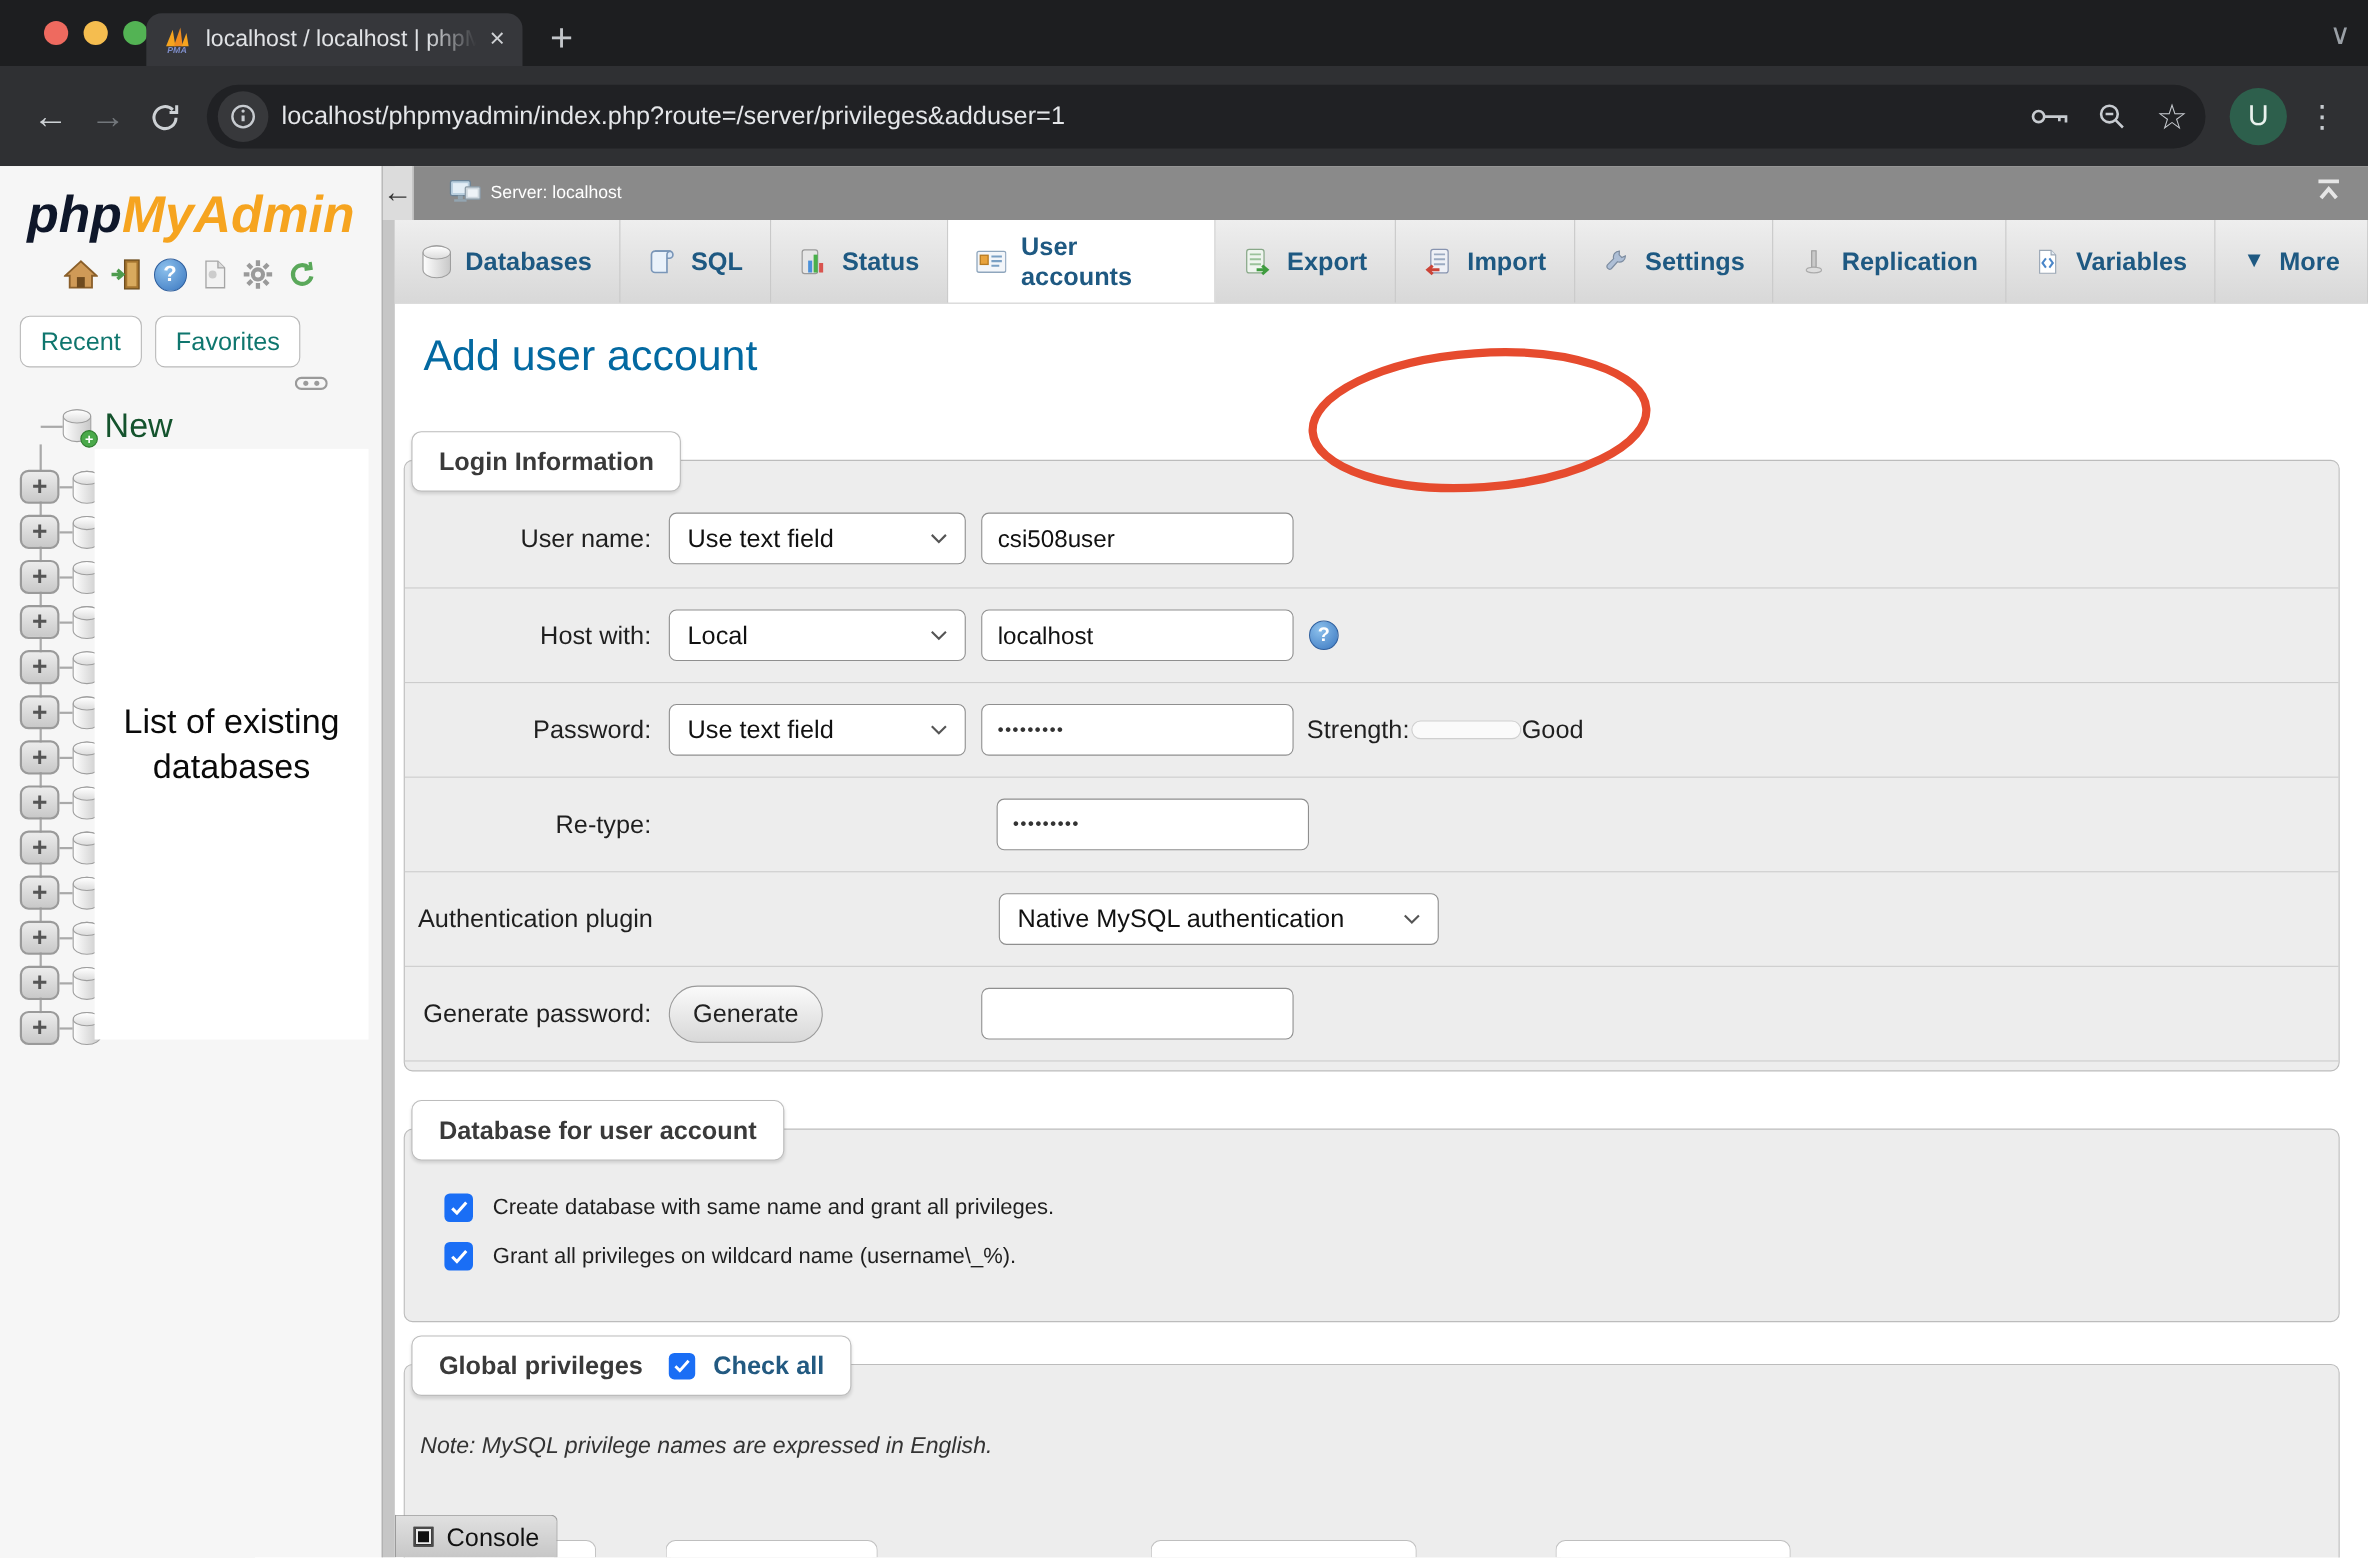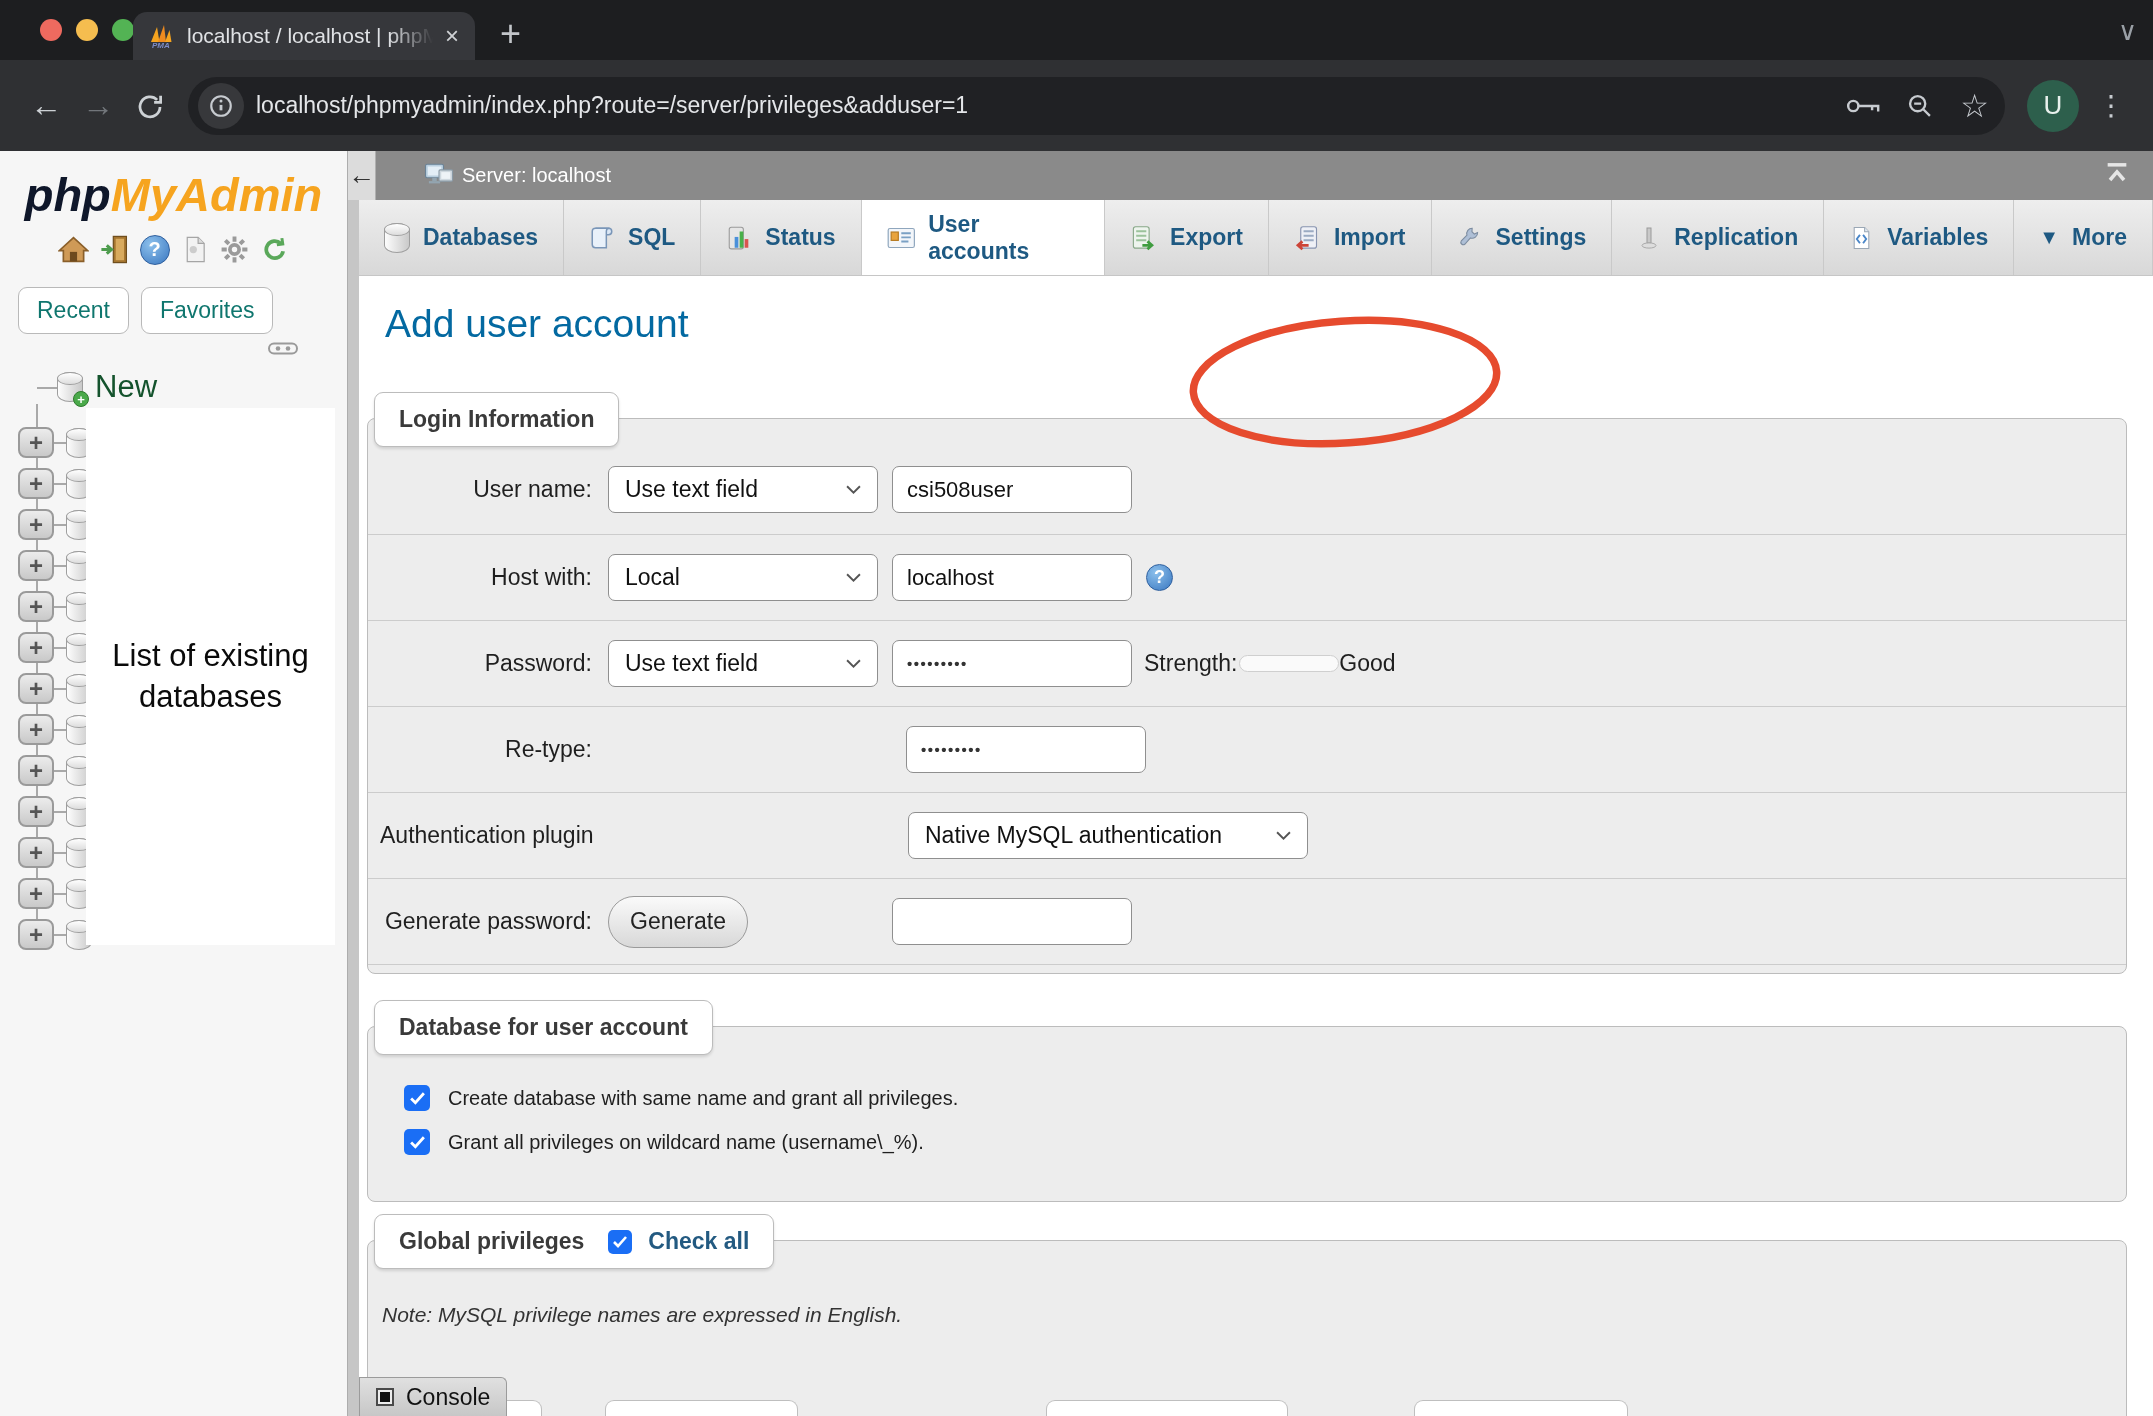--- a/index.html
+++ b/index.html
@@ -74,21 +74,21 @@
   .newbadge { position:absolute; right:-7px; bottom:-6px; width:16px; height:16px; border-radius:50%;
               background:#4aa94a; color:#fff; font-size:13px; font-weight:bold; display:flex;
               align-items:center; justify-content:center; border:1px solid #2e7a2e; }
   .overlay-note { position:absolute; left:86px; top:257px; width:249px; height:537px; background:#fff;
                   z-index:2; display:flex; align-items:center; justify-content:center; text-align:center;
                   font-size:31px; color:#0a0a0a; line-height:1.3; padding:0 14px; }
 
   
   .main { position:absolute; left:359px; top:0; right:0; height:100%; background:#fff; }
   .crumb { height:49px; background:#8a8a8a; display:flex; align-items:center; color:#fff;
-           font-size:20px; padding-left:48px; gap:8px; margin-left:17px; position:relative; }
+           font-size:16px; padding-left:32px; gap:8px; margin-left:17px; position:relative; }
   .top-ic { position:absolute; right:22px; top:10px; }
 
   .ptabs { height:76px; background:linear-gradient(#eeeeee,#d8d8d8); border-bottom:1px solid #c6c6c6;
            display:flex; }
   .ptab { display:flex; align-items:center; gap:13px; padding:0 25px; border-right:1px solid #c9c9c9;
           font-weight:bold; font-size:23px; color:#1e5982; }
   .ptab.active { background:#fff; }
   .more-arrow { color:#1e5982; font-size:20px; }
 
   .red-ellipse { position:absolute; left:820px; top:158px; z-index:9; pointer-events:none; }
@@ -105,21 +105,21 @@
             border-radius:9px; padding:13px 24px; font-weight:bold; font-size:23px; color:#3a3a3a;
             box-shadow:0 2px 3px rgba(0,0,0,.12); display:flex; align-items:center; gap:24px; }
   .frow { display:flex; align-items:center; height:86px; padding:0 12px; border-bottom:1px solid #cccccc; }
   .frow.first { height:116px; padding-top:26px; }
   .frow.last { border-bottom:1px solid #cccccc; margin-bottom:8px; }
   .flabel { width:212px; text-align:right; font-size:23px; color:#1f1f1f; margin-right:16px; }
   .flabel.wide { width:512px; text-align:left; }
   .sel { width:270px; height:47px; background:#fff; border:1px solid #8f8f8f; border-radius:7px;
          display:flex; align-items:center; justify-content:space-between; padding:0 16px; font-size:23px; color:#111; }
   .sel.wide { width:400px; }
-  .tinput { width:240px; height:47px; margin-left:14px; background:#fff; border:1px solid #8f8f8f;
+  .tinput { width:284px; height:47px; margin-left:14px; background:#fff; border:1px solid #8f8f8f;
             border-radius:7px; padding:0 14px; font-size:22px; color:#111;
             font-family:"Liberation Sans", sans-serif; }
   .tinput.pw { font-size:15px; font-weight:bold; letter-spacing:1.5px; color:#333; }
   .colspacer { width:284px; }
   .gen-btn { width:140px; height:52px; border:1px solid #9a9a9a; border-radius:26px;
              background:linear-gradient(#fafafa,#d8d8d8); font-size:23px; color:#222;
              font-family:"Liberation Sans", sans-serif; }
   .gen-input { margin-left:144px; }
   .strength-wrap { display:flex; align-items:center; margin-left:12px; font-size:23px; color:#1f1f1f; }
   .meter { width:100px; height:17px; border:1px solid #cfcfcf; border-radius:9px; background:#fafafa;

